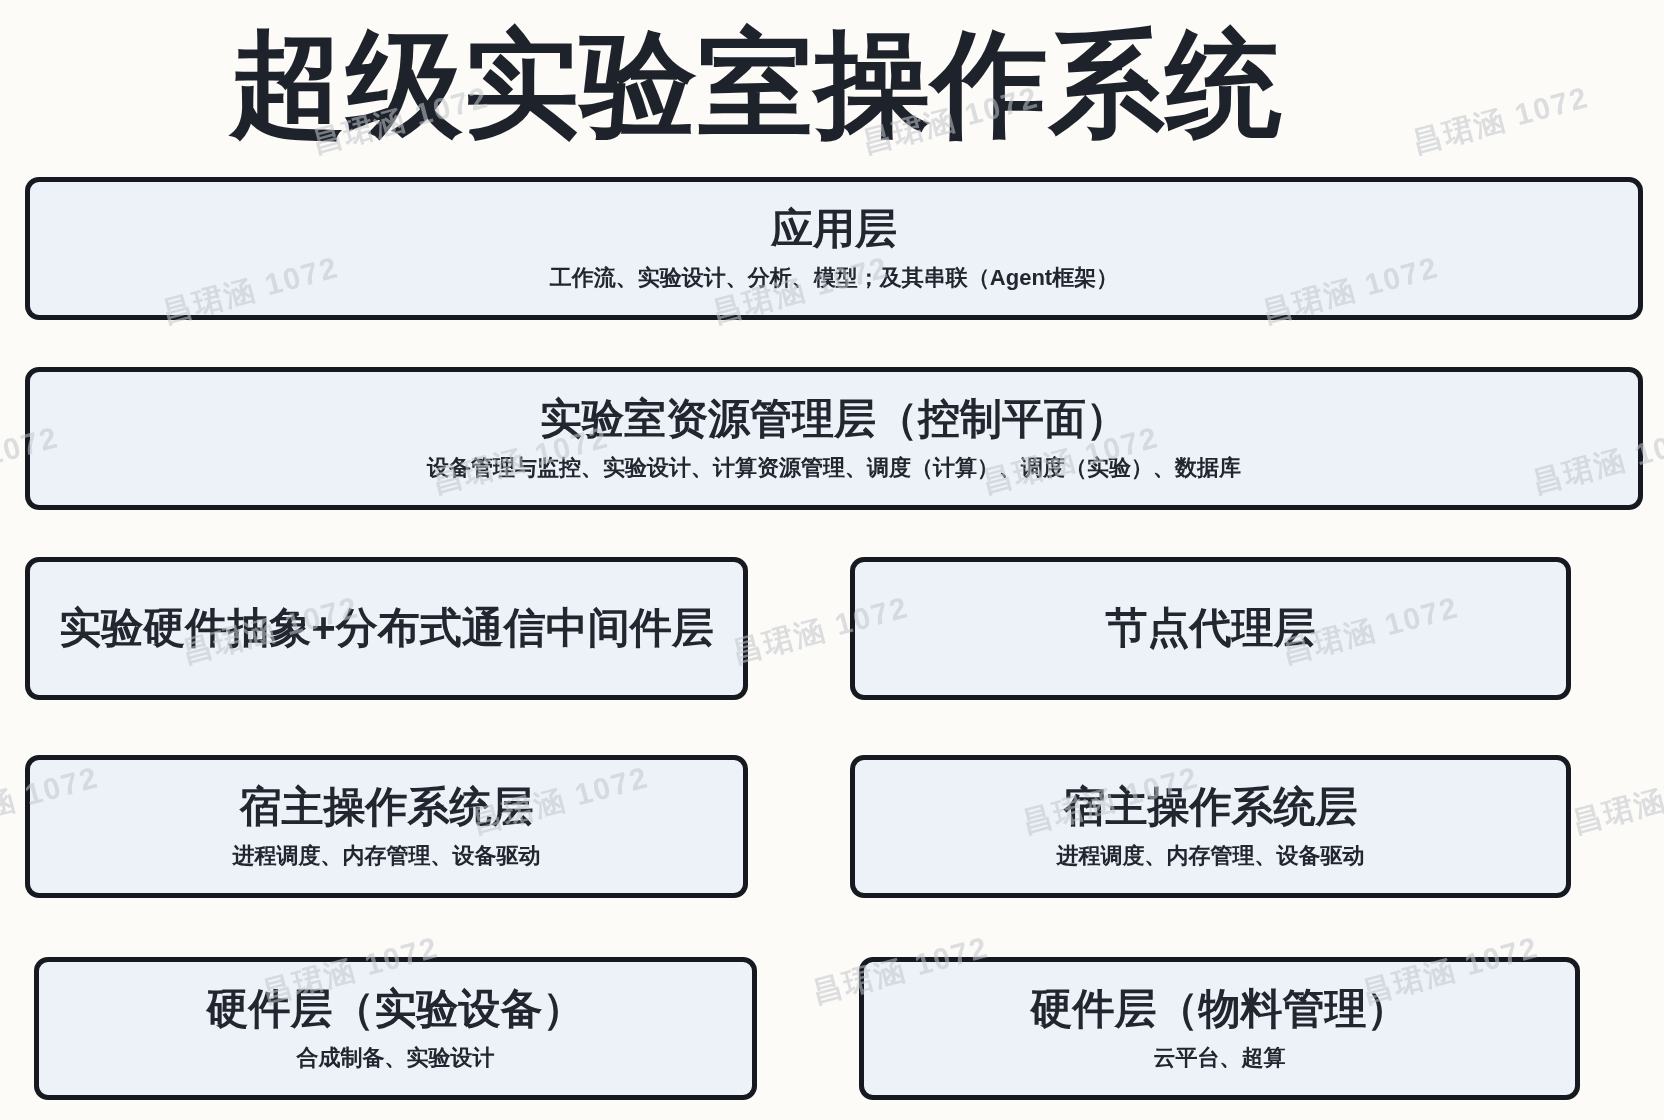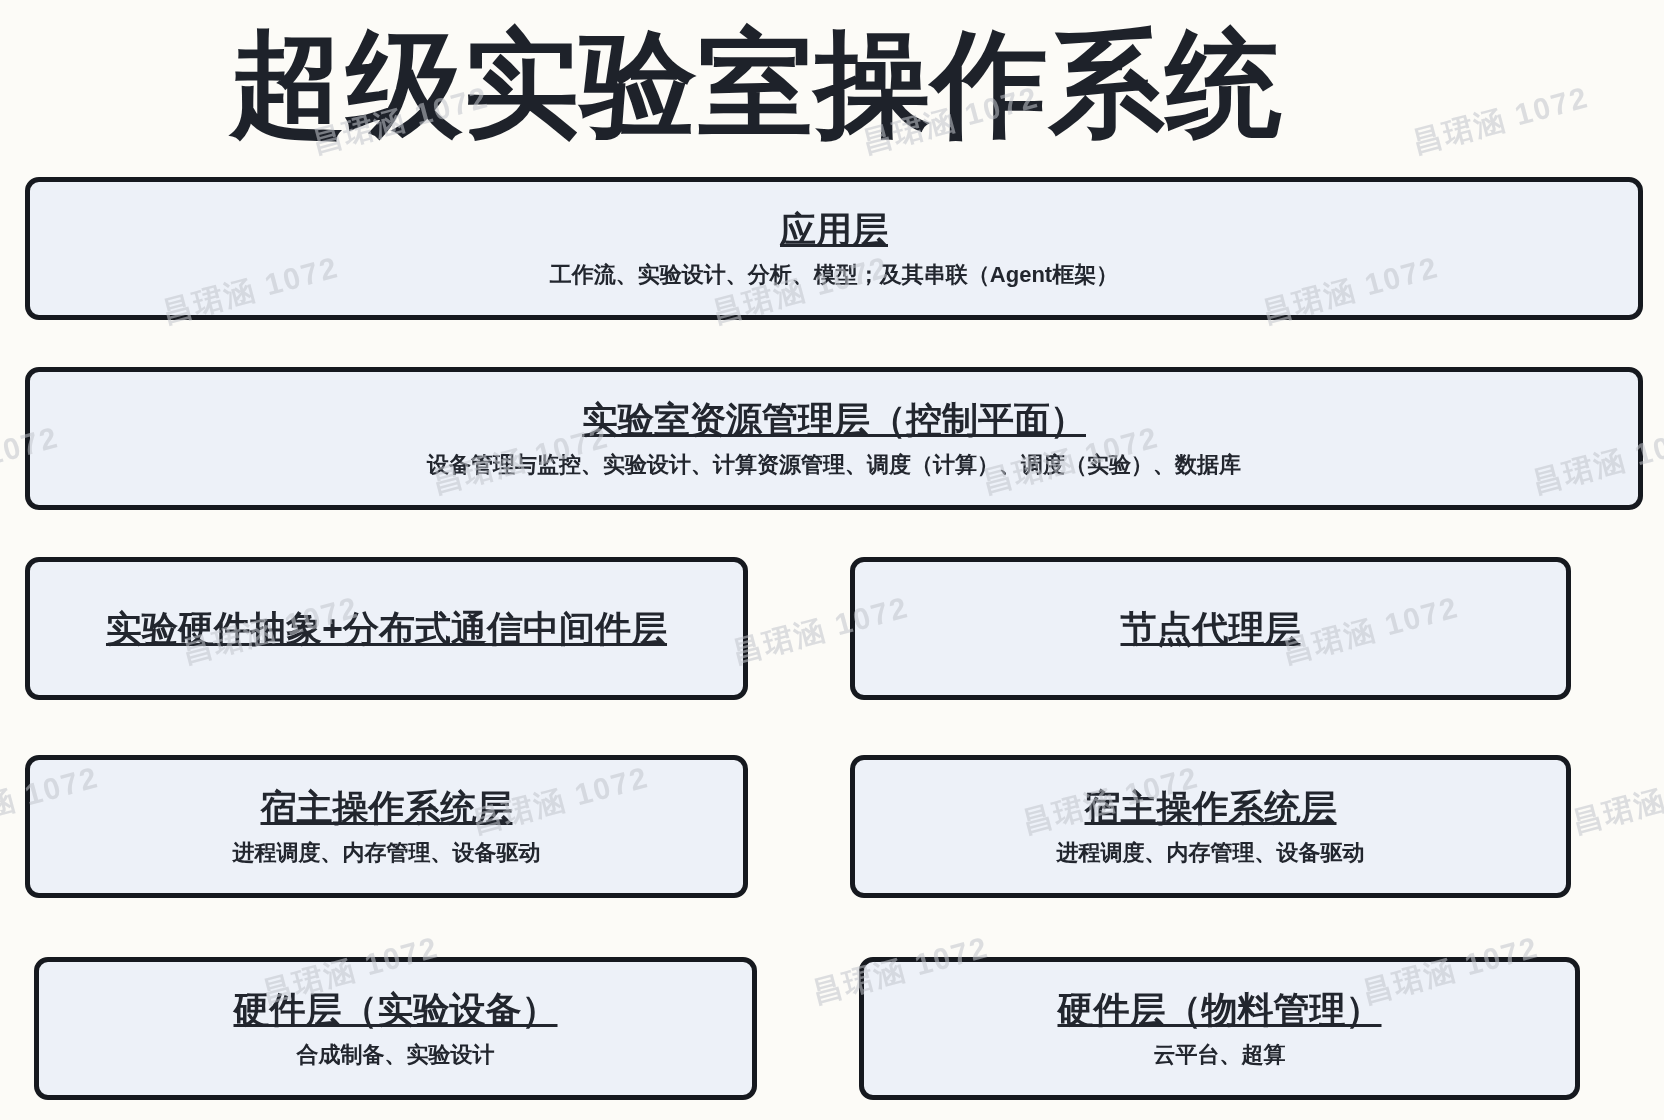--- a/index.html
+++ b/index.html
@@ -49,26 +49,25 @@
     border-radius:14px;
     display:flex;
     flex-direction:column;
     align-items:center;
     justify-content:center;
     text-align:center;
     padding:0 16px;
     row-gap:13px;
   }
   .box-heading{
-    font-size:36px;
+    font-size:42px;
     font-weight:800;
     line-height:1.1;
     white-space:nowrap;
     color:var(--text);
-    text-decoration:underline;
   }
   .box-subtitle{
     font-size:22px;
     font-weight:700;
     line-height:1.15;
     white-space:nowrap;
     color:var(--text);
   }
   .watermark-layer{
     position:absolute;

